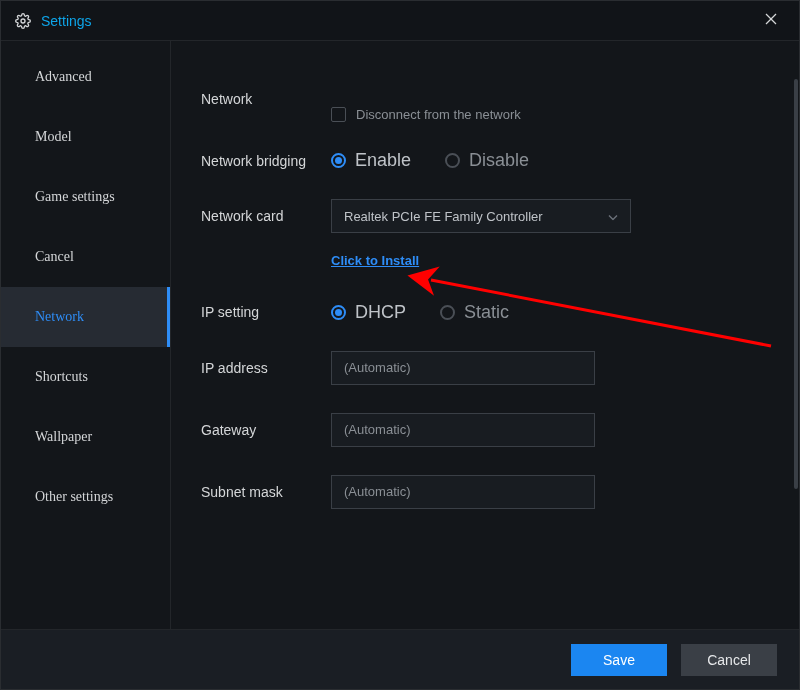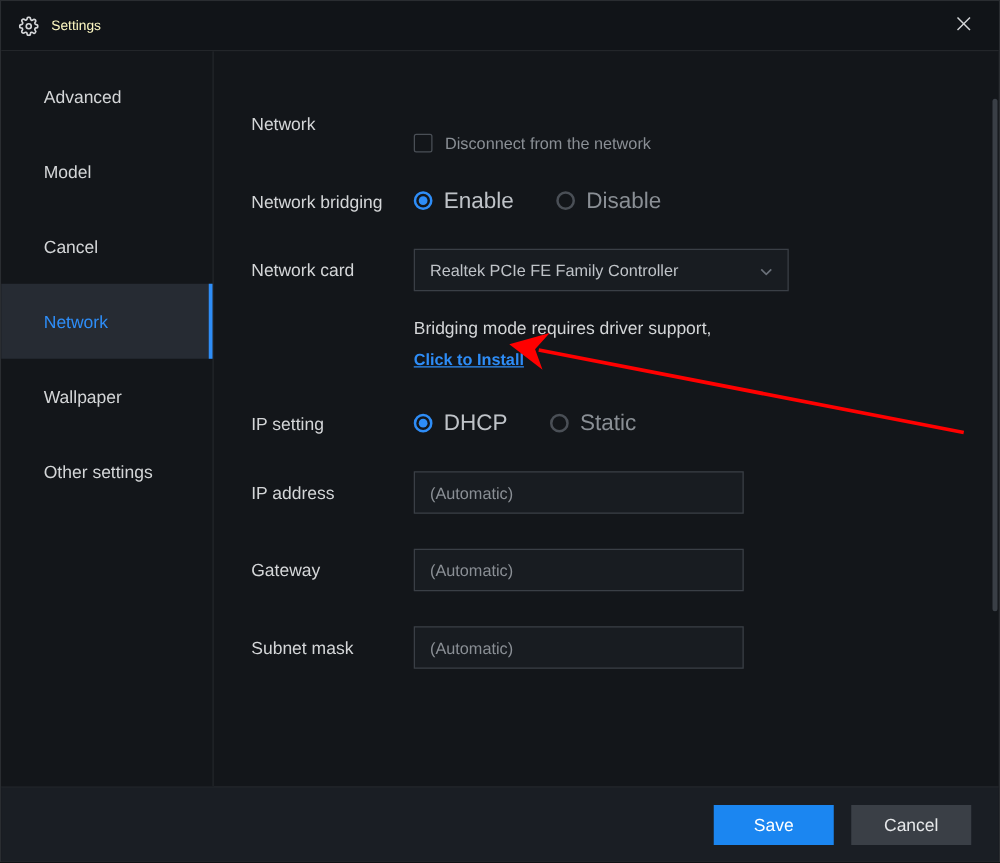--- a/index.html
+++ b/index.html
@@ -13,21 +13,21 @@
   }
   
   .titlebar {
     height: 40px;
     display: flex; align-items: center;
     padding: 0 8px 0 14px;
     background: #111418;
     border-bottom: 1px solid #23262a;
   }
   .titlebar .title-icon { width: 16px; height: 16px; margin-right: 10px; display:flex; align-items:center; justify-content:center; }
-  .titlebar .title-text { font-size: 11px; color: #fef9c3; }
+  .titlebar .title-text { font-size: 14px; color: #0ea5e9; }
   .titlebar .spacer { flex: 1; }
   .titlebar .close-btn { width: 40px; height: 40px; display:flex; align-items:center; justify-content:center; color:#d4d6d8; }
 
   .body {
     display: flex;
     height: calc(100% - 40px - 60px);
   }
   
   .sidebar {
     width: 170px;
@@ -36,20 +36,21 @@
     padding-top: 6px;
   }
   .side-item {
     height: 60px;
     display: flex; align-items: center;
     padding-left: 34px;
     font-size: 14px;
     color: #d4d6d8;
     cursor: pointer;
     position: relative;
+    font-family: Liberation Serif, serif;
   }
   .side-item.active {
     background: #262b33;
     color: #2e8df7;
   }
   .side-item.active::after {
     content: "";
     position: absolute;
     right: 0; top: 0; bottom: 0;
     width: 3px;
@@ -205,24 +206,30 @@
 
   <div class="body">
     <div class="sidebar">
       <div class="side-item">
           <span>Advanced</span>
         </div>
       <div class="side-item">
           <span>Model</span>
         </div>
       <div class="side-item">
+          <span>Game settings</span>
+        </div>
+      <div class="side-item">
           <span>Cancel</span>
         </div>
       <div class="side-item active">
           <span>Network</span>
+        </div>
+      <div class="side-item">
+          <span>Shortcuts</span>
         </div>
       <div class="side-item">
           <span>Wallpaper</span>
         </div>
       <div class="side-item">
           <span>Other settings</span>
         </div>
     </div>
 
     <div class="main">
@@ -262,21 +269,20 @@
               <span class="chev">
                 <svg width="10" height="6" viewBox="0 0 10 6" fill="none" stroke="#6a7079" stroke-width="1.4">
                     <polyline points="1,1 5,5 9,1"></polyline>
                   </svg>
               </span>
             </div>
           </div>
         </div>
 
         <div class="msg-block">
-          <div class="msg-text">Bridging mode requires driver support,</div>
           <span class="msg-link">Click to Install</span>
         </div>
 
         <div class="row" style="margin-top:8px;">
           <div class="label">IP setting</div>
           <div class="controls">
             <div class="radio selected">
               <span class="radio-ring">
                   <span class="radio-dot"></span>
                 </span>

